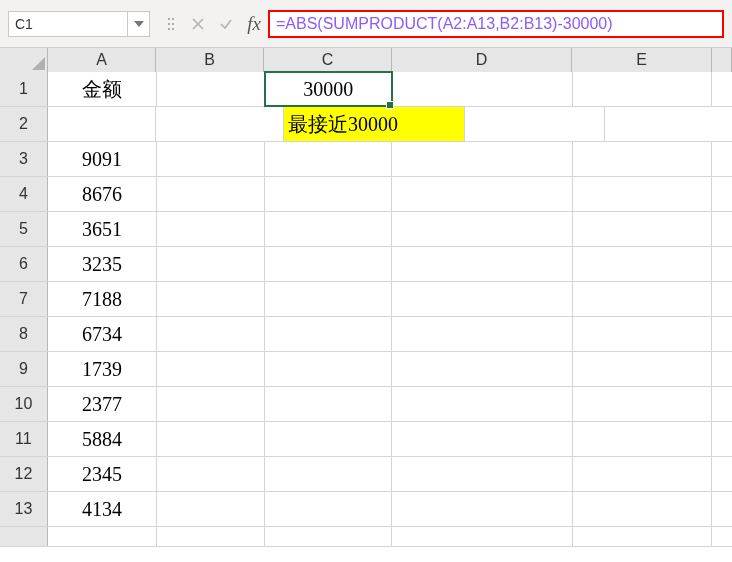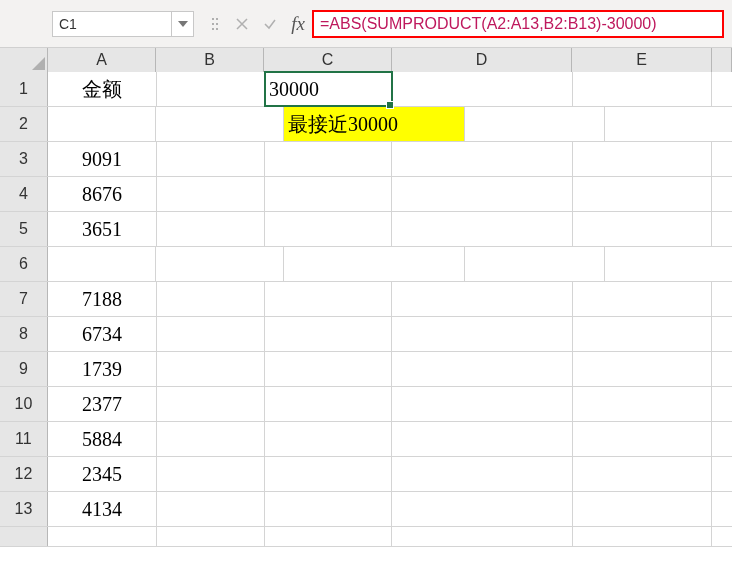--- a/index.html
+++ b/index.html
@@ -19,21 +19,20 @@
     display: flex;
     align-items: center;
     background: #f3f2f1;
     border-bottom: 1px solid #d0d0d0;
     padding: 10px 8px;
   }
   .name-box-wrap {
     display: flex;
     align-items: center;
     margin-right: 8px;
-    margin-left: 44px;
   }
   .name-box {
     width: 120px;
     height: 26px;
     background: #ffffff;
     border: 1px solid #c8c8c8;
     font-size: 14px;
     padding: 0 6px;
     display: flex;
     align-items: center;
@@ -80,21 +79,21 @@
     color: #555;
   }
 
   .formula-input {
     flex: 1;
     height: 28px;
     border: 2px solid #ff0000;
     background: #ffffff;
     padding: 0 6px;
     font-size: 16px;
-    color: #be185d;
+    color: #8b5cf6;
     display: flex;
     align-items: center;
     font-family: Arial, sans-serif;
   }
 
   
   .grid-wrap {
     position: relative;
     height: 514px;
     overflow: hidden;
@@ -167,21 +166,21 @@
     display: flex;
     align-items: center;
     font-size: 20px;
     padding: 0 4px;
     color: #000;
     position: relative;
     font-family: "SimSun", "Microsoft YaHei", serif;
   }
   .c-A { width: 110px; justify-content: center; }
   .c-B { width: 108px; }
-  .c-C { width: 128px; justify-content: flex-start; }
+  .c-C { width: 128px; justify-content: center; }
   .c-D { width: 181px; justify-content: flex-start; }
   .c-E { width: 140px; }
   .c-F { width: 20px; border-right: none; }
 
   .cell.header-text { justify-content: center; }
   .cell.num-left { justify-content: center; font-family: "Times New Roman", serif; }
 
   .cell.selected {
     outline: 2px solid #217346;
     outline-offset: -1px;
@@ -337,20 +336,23 @@
       <div class="cell c-C"></div>
       <div class="cell c-D"></div>
       <div class="cell c-E"></div>
       <div class="cell c-F"></div>
     </div>
 
     <div class="row">
       <div class="row-h">
           <span>6</span>
         </div>
+      <div class="cell c-A num-left">
+          <span>3235</span>
+        </div>
       <div class="cell c-B"></div>
       <div class="cell c-C"></div>
       <div class="cell c-D"></div>
       <div class="cell c-E"></div>
       <div class="cell c-F"></div>
     </div>
 
     <div class="row">
       <div class="row-h">
           <span>7</span>

